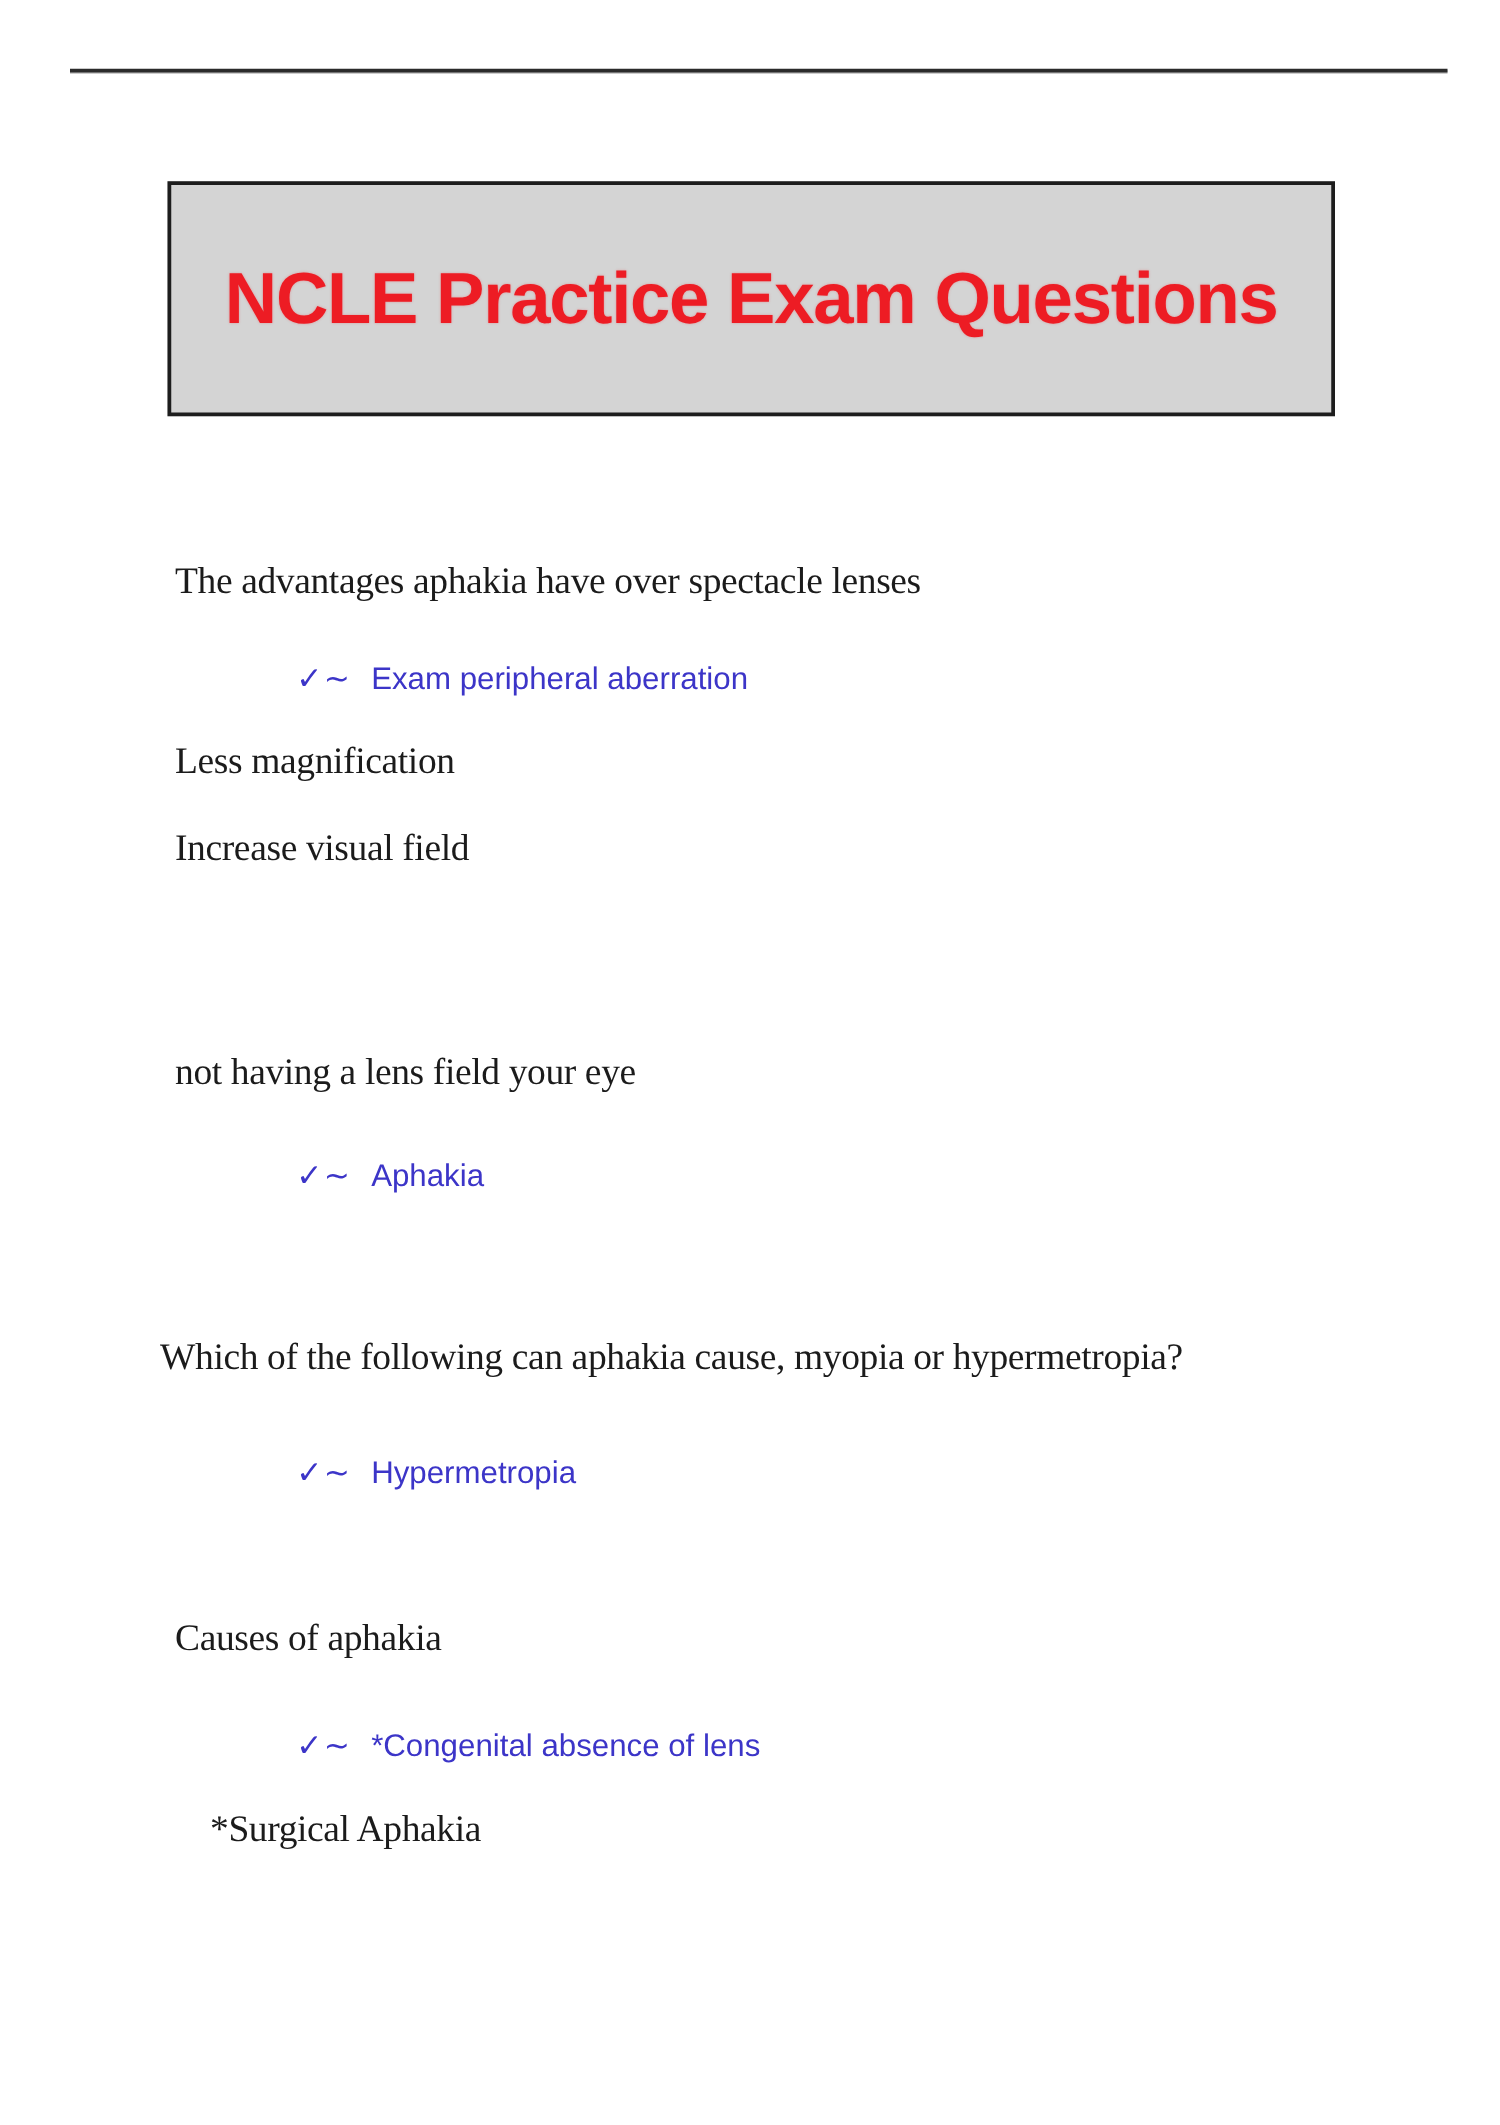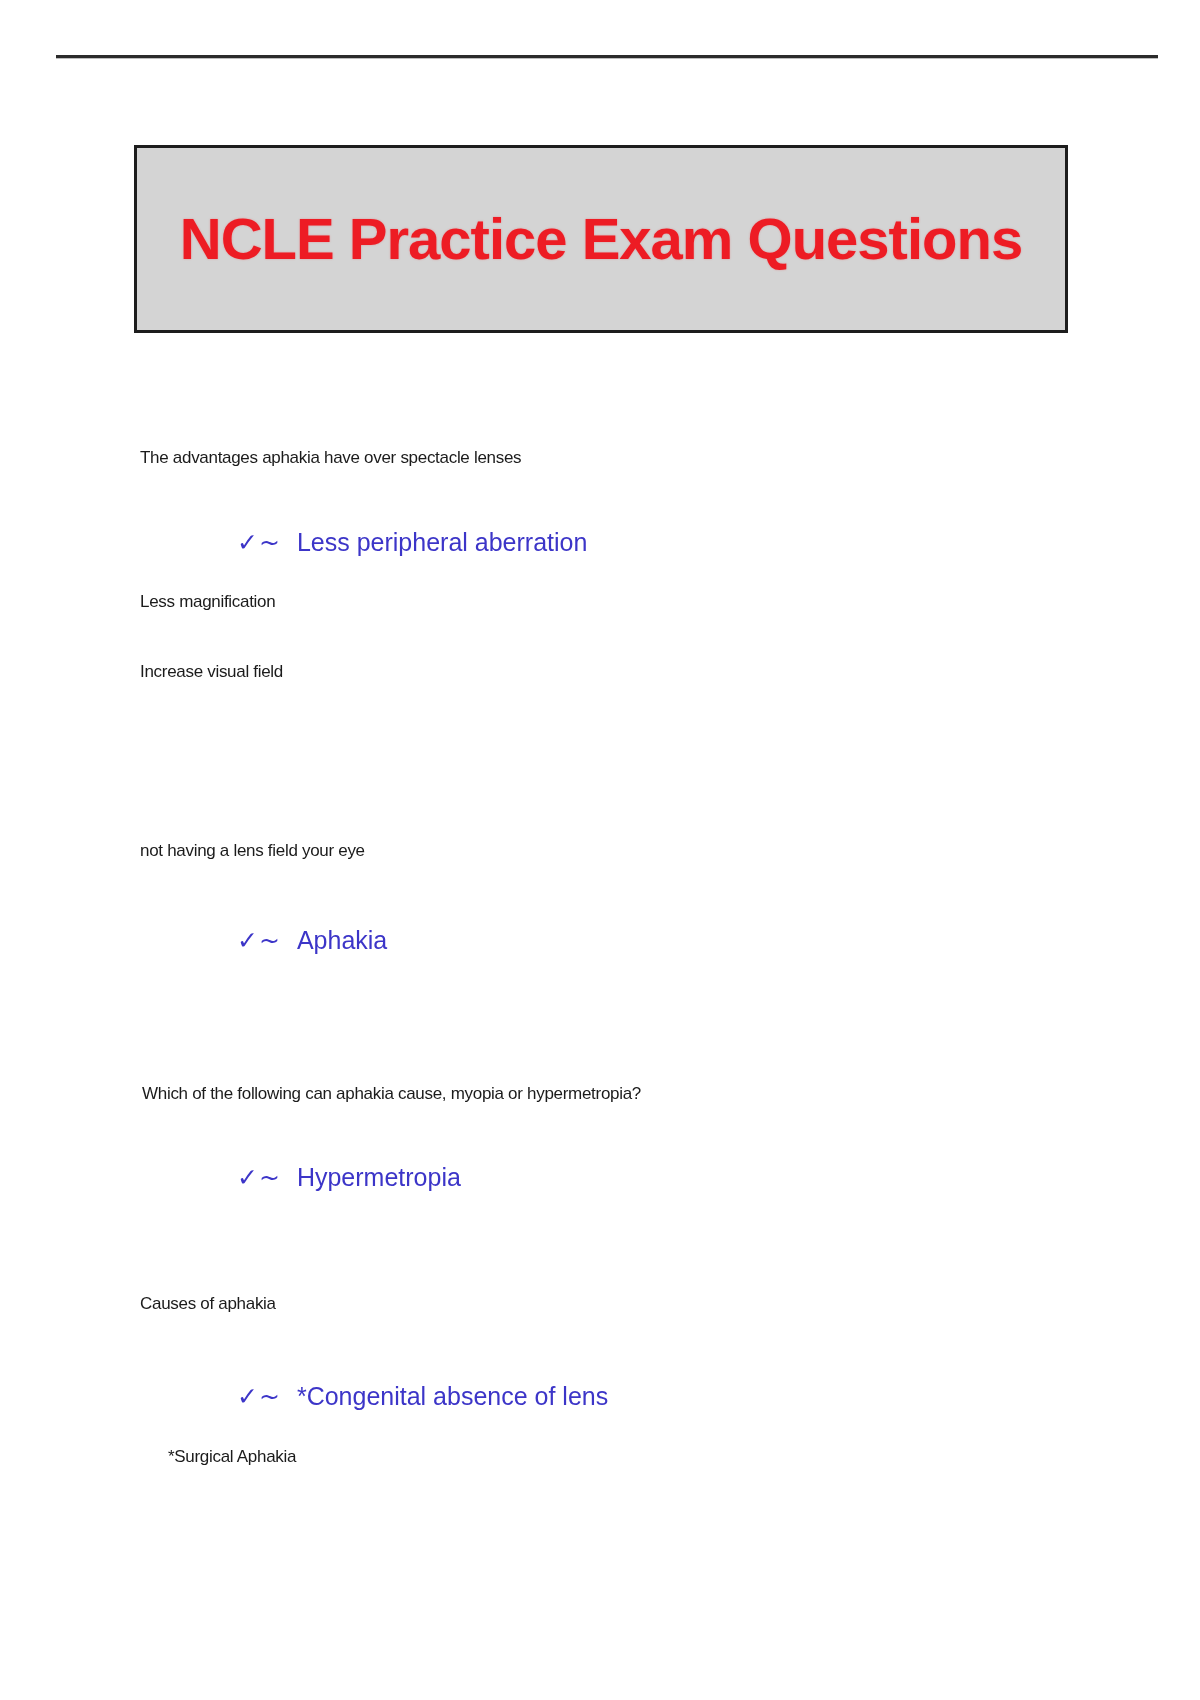--- a/index.html
+++ b/index.html
@@ -48,22 +48,22 @@
     letter-spacing: -1px;
     color: var(--title_red);
     text-shadow: 0 0 2px rgba(237, 28, 36, 0.35);
     white-space: nowrap;
   }
   .line {
     position: absolute;
     white-space: nowrap;
   }
   .q {
-    font-family: Liberation Sans, sans-serif;
-    font-size: 17px;
+    font-family: Liberation Serif, serif;
+    font-size: 30px;
     letter-spacing: -0.3px;
     color: var(--text_black);
   }
   .a {
     font-family: "Liberation Sans", sans-serif;
     font-size: 25px;
     color: var(--answer_blue);
   }
   .a .marker {
     font-family: "DejaVu Sans", sans-serif;
@@ -78,31 +78,31 @@
 <div class="page">
 
   <div class="rule rule-top"></div>
 
   <div class="title-box">
     <div class="title-line">NCLE Practice Exam Questions</div>
   </div>
 
   <div class="line q" style="left:140px; top:448px;">The advantages aphakia have over spectacle lenses</div>
 
-  <div class="line a" style="left:237px; top:528px;"><span class="marker">✓~</span><span>Less peripheral aberration</span></div>
+  <div class="line a" style="left:237px; top:528px;"><span class="marker">✓~</span><span>Exam peripheral aberration</span></div>
 
   <div class="line q" style="left:140px; top:592px;">Less magnification</div>
 
   <div class="line q" style="left:140px; top:662px;">Increase visual field</div>
 
   <div class="line q" style="left:140px; top:841px;">not having a lens field your eye</div>
 
   <div class="line a" style="left:237px; top:926px;"><span class="marker">✓~</span><span>Aphakia</span></div>
 
-  <div class="line q" style="left:142px; top:1069px;margin-top:15px;">Which of the following can aphakia cause, myopia or hypermetropia?</div>
+  <div class="line q" style="left:128px; top:1069px;">Which of the following can aphakia cause, myopia or hypermetropia?</div>
 
   <div class="line a" style="left:237px; top:1147px;margin-top:16px;"><span class="marker">✓~</span><span>Hypermetropia</span></div>
 
   <div class="line q" style="left:140px; top:1294px;">Causes of aphakia</div>
 
   <div class="line a" style="left:237px; top:1382px;"><span class="marker">✓~</span><span>*Congenital absence of lens</span></div>
 
   <div class="line q" style="left:140px; top:1447px;margin-left:28px;">*Surgical Aphakia</div>
 
 

